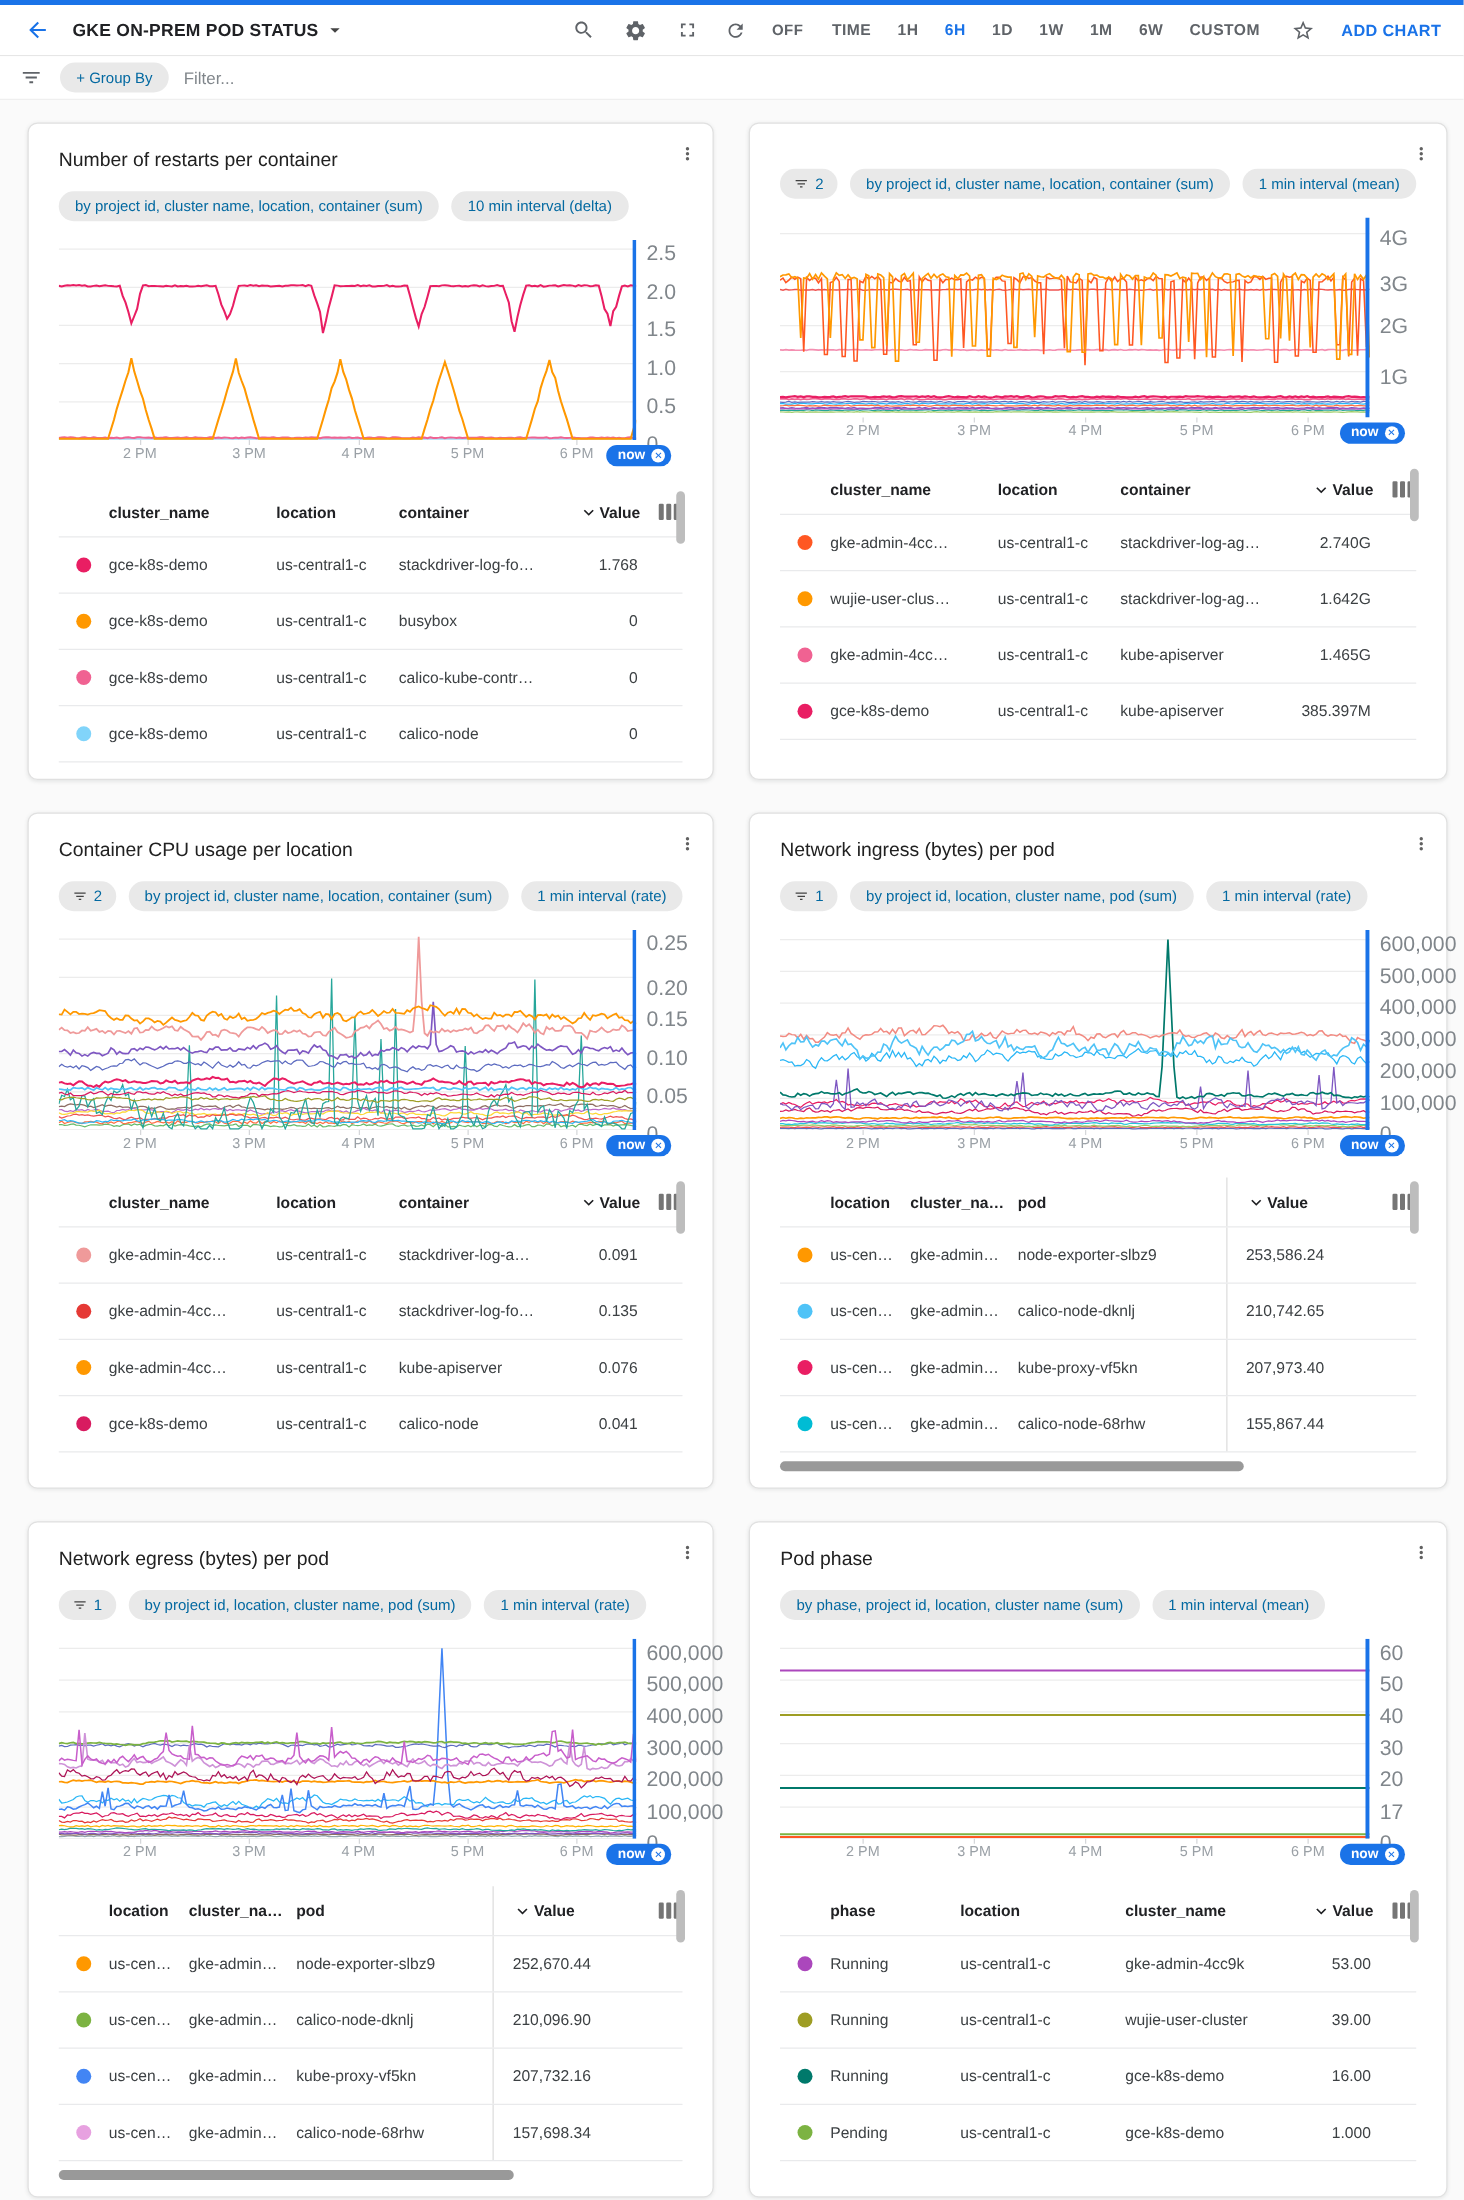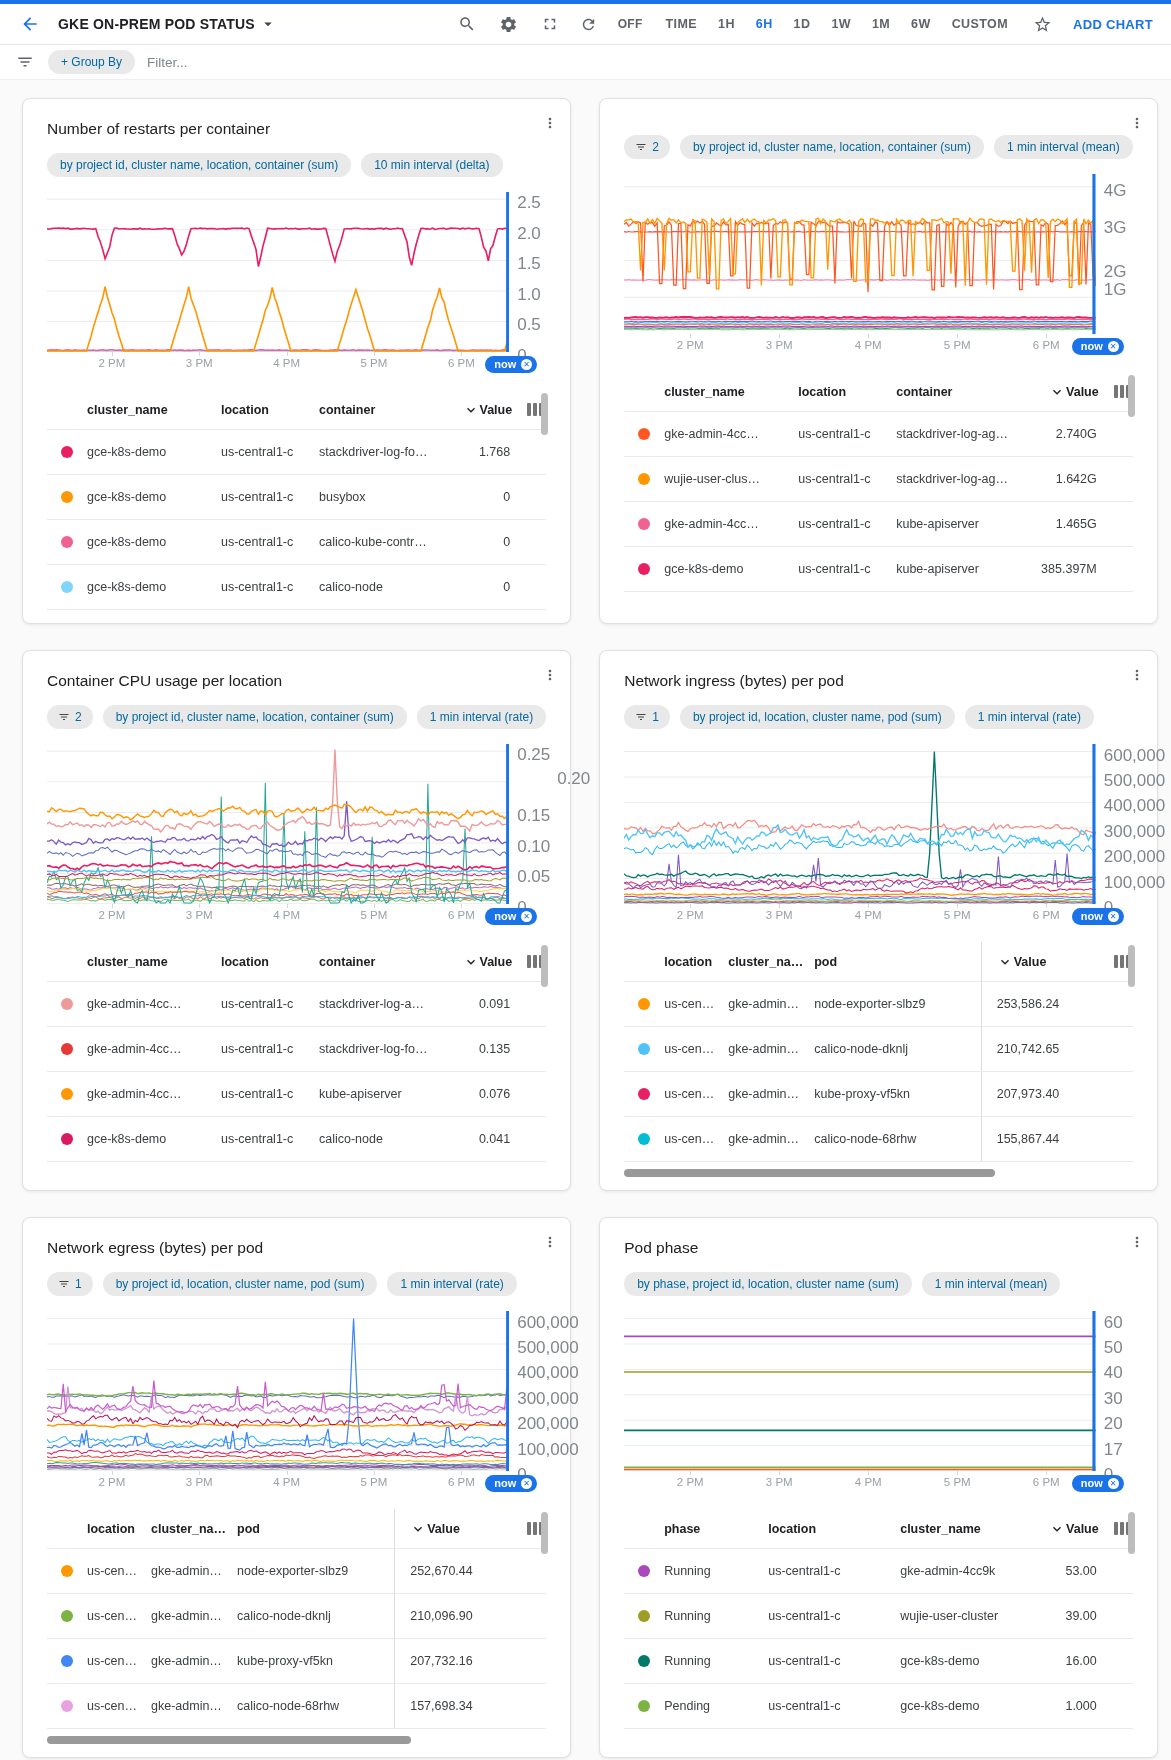--- a/index.html
+++ b/index.html
@@ -293,22 +293,22 @@
             <line x1="450.5" x2="450.5" y1="0" y2="160" stroke="#1a73e8" stroke-width="3"></line>
           </svg>
         <button class="nowbadge">
           <span>now</span>
             <span class="nowx">✕</span>
         </button>
       </div>
       <div class="ycol">
           <div class="yl" style="top: 6.87356px;">4G</div>
           <div class="yl" style="top: 43.6552px;">3G</div>
-          <div class="yl" style="top: 88px;">2G</div>
-          <div class="yl" style="top: 106px;">1G</div>
+          <div class="yl" style="top: 77px;">2G</div>
+          <div class="yl" style="top: 118px;">1G</div>
         </div>
     </div>
     <div class="xrow">
         <span class="xtick" style="left: 13%;"></span>
         <span class="xl" style="left: 13%;">2 PM</span>
         <span class="xtick" style="left: 30.5%;"></span>
         <span class="xl" style="left: 30.5%;">3 PM</span>
         <span class="xtick" style="left: 48%;"></span>
         <span class="xl" style="left: 48%;">4 PM</span>
         <span class="xtick" style="left: 65.5%;"></span>
@@ -425,21 +425,21 @@
             <polyline points="0.0,67.4 2.3,67.7 4.5,63.7 6.8,65.5 9.1,67.5 11.4,65.4 13.6,65.4 15.9,67.2 18.2,67.0 20.4,67.1 22.7,67.6 25.0,66.8 27.3,66.5 29.5,65.5 31.8,64.2 34.1,64.5 36.3,64.9 38.6,68.4 40.9,70.4 43.2,71.9 45.4,70.6 47.7,71.8 50.0,71.8 52.2,68.3 54.5,68.5 56.8,70.8 59.1,72.4 61.3,72.1 63.6,74.9 65.9,73.1 68.1,70.7 70.4,70.7 72.7,71.9 75.0,74.0 77.2,72.8 79.5,73.3 81.8,75.9 84.0,74.1 86.3,72.0 88.6,70.0 90.9,71.9 93.1,72.5 95.4,73.4 97.7,72.7 99.9,72.2 102.2,69.6 104.5,66.3 106.8,68.3 109.0,68.6 111.3,71.9 113.6,72.5 115.8,68.4 118.1,66.6 120.4,65.3 122.7,65.8 124.9,68.6 127.2,67.1 129.5,70.8 131.7,71.8 134.0,69.1 136.3,70.4 138.6,69.5 140.8,66.8 143.1,71.3 145.4,70.1 147.6,72.7 149.9,72.1 152.2,72.0 154.5,71.0 156.7,69.1 159.0,66.4 161.3,67.4 163.5,66.3 165.8,65.7 168.1,64.5 170.4,65.3 172.6,67.2 174.9,65.3 177.2,63.8 179.4,64.0 181.7,62.1 184.0,64.7 186.3,64.5 188.5,63.3 190.8,66.4 193.1,67.3 195.3,69.8 197.6,70.0 199.9,67.4 202.2,66.2 204.4,65.5 206.7,70.2 209.0,67.1 211.2,67.5 213.5,71.2 215.8,67.2 218.1,66.4 220.3,67.7 222.6,72.2 224.9,73.0 227.1,71.7 229.4,69.8 231.7,69.8 233.9,66.7 236.2,65.2 238.5,67.3 240.8,66.8 243.0,66.1 245.3,64.0 247.6,66.3 249.8,68.8 252.1,67.1 254.4,64.9 256.7,66.3 258.9,66.0 261.2,63.1 263.5,66.3 265.7,66.4 268.0,66.7 270.3,67.0 272.6,64.2 274.8,65.5 277.1,62.7 279.4,61.9 281.6,61.1 283.9,62.4 286.2,63.1 288.5,64.2 290.7,60.2 293.0,60.8 295.3,61.5 297.5,63.2 299.8,66.2 302.1,68.6 304.4,66.1 306.6,65.3 308.9,66.9 311.2,62.8 313.4,67.2 315.7,63.1 318.0,63.3 320.3,66.2 322.5,66.5 324.8,69.1 327.1,67.5 329.3,69.7 331.6,71.2 333.9,70.3 336.2,70.8 338.4,70.8 340.7,66.1 343.0,68.4 345.2,67.9 347.5,69.4 349.8,67.6 352.1,67.6 354.3,69.1 356.6,65.6 358.9,65.7 361.1,64.6 363.4,67.1 365.7,69.5 368.0,67.9 370.2,68.9 372.5,71.4 374.8,68.1 377.0,68.0 379.3,68.4 381.6,67.5 383.9,70.8 386.1,67.6 388.4,69.5 390.7,68.4 392.9,71.3 395.2,69.6 397.5,71.4 399.8,73.1 402.0,74.7 404.3,73.4 406.6,70.7 408.8,70.4 411.1,66.3 413.4,69.6 415.7,71.9 417.9,68.2 420.2,68.6 422.5,67.9 424.7,66.9 427.0,67.6 429.3,70.6 431.6,69.1 433.8,67.8 436.1,66.9 438.4,70.2 440.6,69.7 442.9,72.2 445.2,72.3 447.5,74.5 449.7,72.8 452.0,75.2" fill="none" stroke="#ff9800" stroke-width="1.4"></polyline>
             <line x1="450.5" x2="450.5" y1="0" y2="160" stroke="#1a73e8" stroke-width="3"></line>
           </svg>
         <button class="nowbadge">
           <span>now</span>
             <span class="nowx">✕</span>
         </button>
       </div>
       <div class="ycol">
           <div class="yl" style="top: 1.32824px;">0.25</div>
-          <div class="yl" style="top: 25px; margin-left: 40px;">0.20</div>
+          <div class="yl" style="top: 37px;">0.20</div>
           <div class="yl" style="top: 62.3969px;">0.15</div>
           <div class="yl" style="top: 92.9313px;">0.10</div>
           <div class="yl" style="top: 123.466px;">0.05</div>
           <div class="yl" style="top: 154px;">0</div>
         </div>
     </div>
     <div class="xrow">
         <span class="xtick" style="left: 13%;"></span>
         <span class="xl" style="left: 13%;">2 PM</span>
         <span class="xtick" style="left: 30.5%;"></span>

